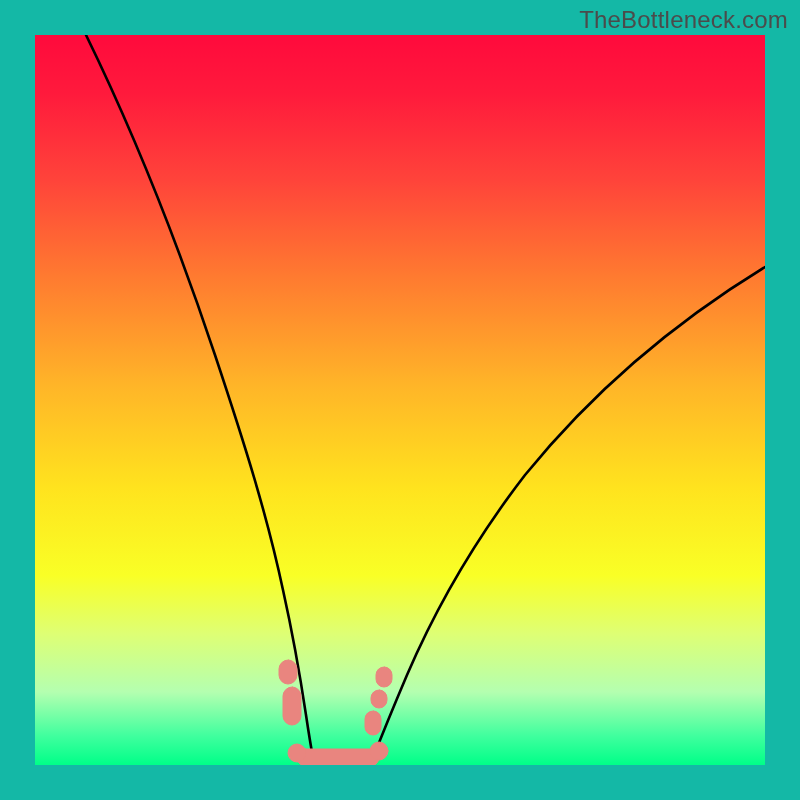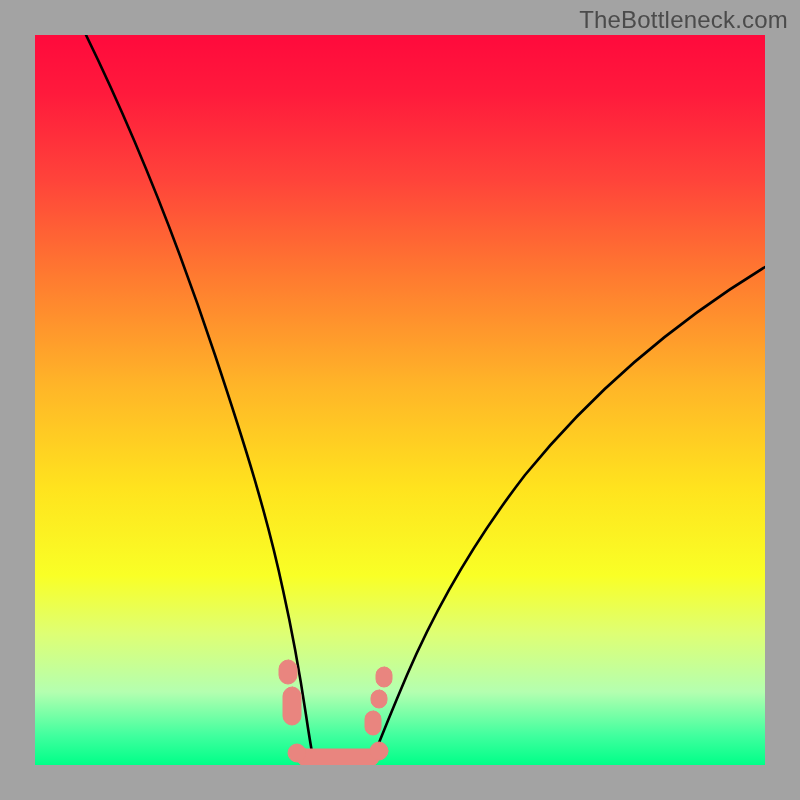--- a/index.html
+++ b/index.html
@@ -7,21 +7,21 @@
     padding: 0;
     width: 800px;
     height: 800px;
     background: #000;
     font-family: Arial, Helvetica, sans-serif;
     overflow: hidden;
   }
   .frame {
     position: absolute;
     inset: 0;
-    background: #a3a3a3;
+    background: #14b8a6;
   }
   .plot-area {
     position: absolute;
     left: 35px;
     top: 35px;
     width: 730px;
     height: 730px;
     overflow: hidden;
   }
   .gradient-bg {

